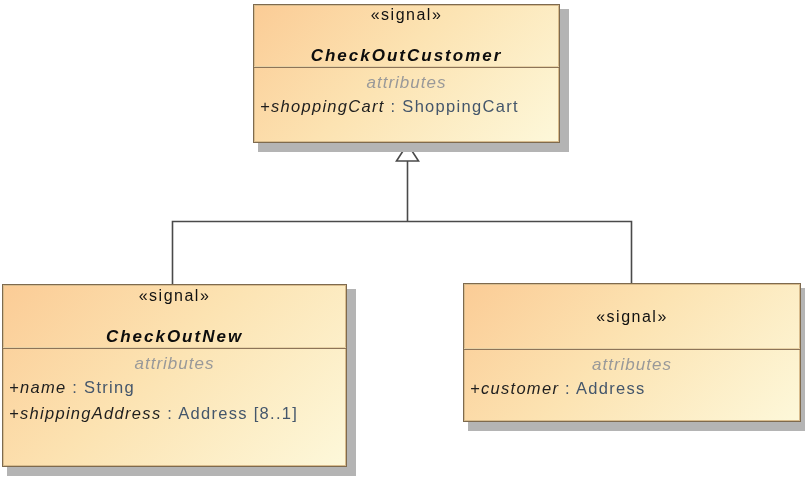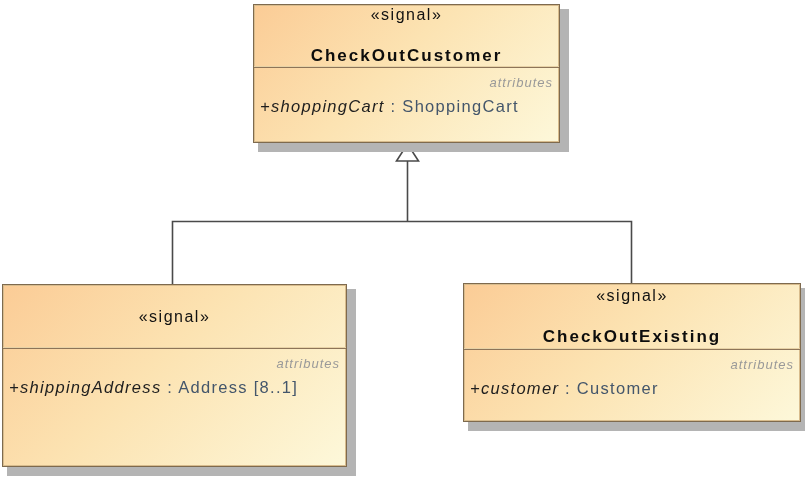--- a/index.html
+++ b/index.html
@@ -25,25 +25,26 @@
     border-bottom:1px solid #8d7458;
     box-shadow: inset 0 -1px 0 #e7d2a6;
   }
   .stereotype {
     font-size:16px; color:#111111; letter-spacing:1.5px; line-height:20px;
     white-space:nowrap;
   }
   .class-name {
     font-size:17px; font-weight:bold; color:#0d0d0d; letter-spacing:2px; line-height:22px;
     white-space:nowrap;
+    font-style:italic;
   }
   .uml-attrs { padding:4px 6px 0 6px; }
   .attrs-label {
-    text-align:right; font-style:italic; color:#999999;
-    font-size:13px; line-height:21px; letter-spacing:1px;
+    text-align:center; font-style:italic; color:#999999;
+    font-size:17px; line-height:21px; letter-spacing:1px;
   }
   .attr-row {
     font-size:16.5px; line-height:26px; white-space:nowrap; letter-spacing:1.3px;
   }
   .attr-name { color:#1e1e1e;font-style:italic; }
   .attr-type { color:#44566b; }
 </style>
 </head>
 <body>
 
@@ -62,31 +63,32 @@
     </div>
     <div class="uml-attrs">
       <div class="attrs-label">attributes</div>
       <div class="attr-row"><span class="attr-name">+shoppingCart</span><span class="attr-type"> : ShoppingCart</span></div>
     </div>
   </div>
 
   <div class="uml-class" style="left:2px; top:284px; width:345px; height:183px;">
     <div class="uml-header" style="height:64px;">
       <div class="stereotype">«signal»</div>
+      <div class="class-name">CheckOutNew</div>
     </div>
     <div class="uml-attrs">
       <div class="attrs-label">attributes</div>
+      <div class="attr-row"><span class="attr-name">+name</span><span class="attr-type"> : String</span></div>
       <div class="attr-row"><span class="attr-name">+shippingAddress</span><span class="attr-type"> : Address [8..1]</span></div>
     </div>
   </div>
 
   <div class="uml-class" style="left:463px; top:283px; width:338px; height:139px;">
     <div class="uml-header" style="height:66px;">
       <div class="stereotype">«signal»</div>
-      <div class="class-name">CheckOutExisting</div>
     </div>
     <div class="uml-attrs">
       <div class="attrs-label">attributes</div>
-      <div class="attr-row"><span class="attr-name">+customer</span><span class="attr-type"> : Customer</span></div>
+      <div class="attr-row"><span class="attr-name">+customer</span><span class="attr-type"> : Address</span></div>
     </div>
   </div>
 
 </div>
 
 </body></html>

